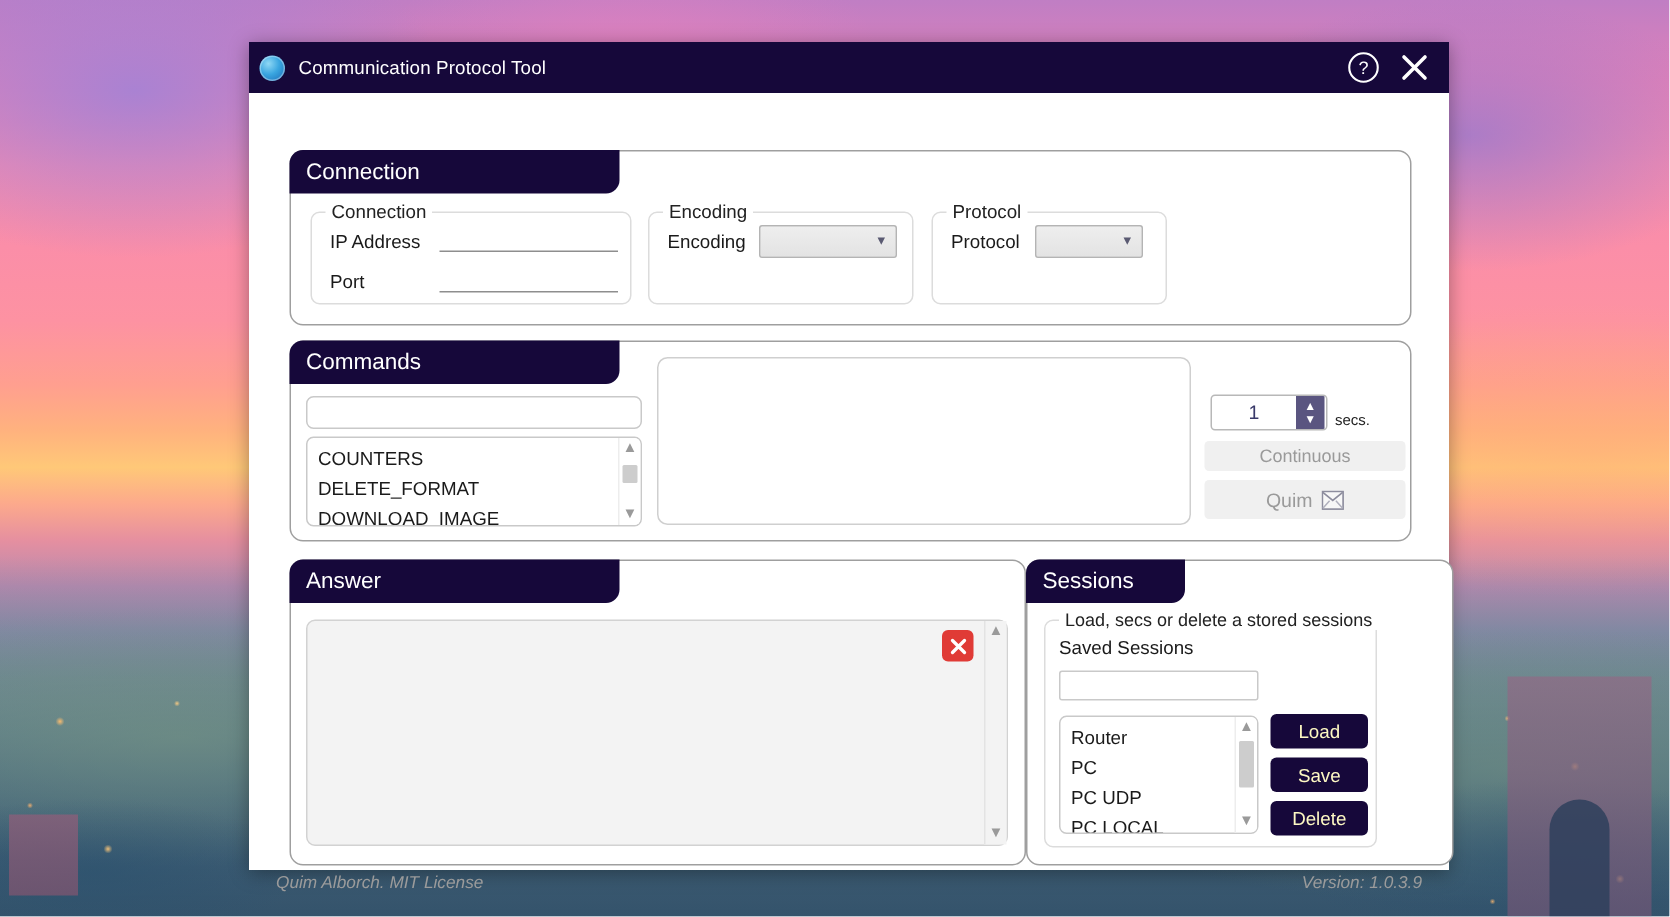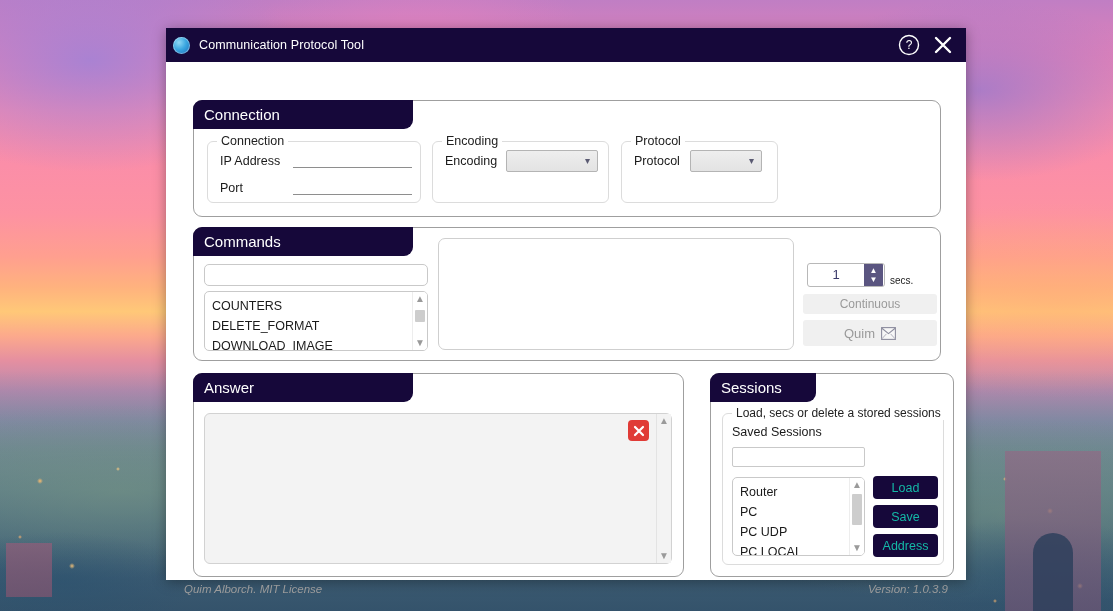--- a/index.html
+++ b/index.html
@@ -268,21 +268,21 @@
     display: flex;
     align-items: center;
     justify-content: center;
     gap: 6px;
     box-sizing: border-box;
   }
 
   .navybtn {
     position: absolute;
     background: #16083a;
-    color: #14b8a6;
+    color: #fef9c3;
     border: none;
     border-radius: 4px;
     font-family: "Liberation Sans", sans-serif;
     font-size: 12.5px;
     display: flex; align-items: center; justify-content: center;
     box-sizing: border-box;
     cursor: default;
   }
 
   .spin-wrap {
@@ -457,21 +457,21 @@
               </svg>
             </div>
           </div>
           <div class="scrollbar" style="background:#f3f3f3; border-left:1px solid #e3e3e3;">
             <span class="arrow">▲</span>
             <span class="arrow">▼</span>
           </div>
         </div>
       </div>
 
-      <div class="panel" style="left:544px; top:311px; width:242px; height:202px;">
+      <div class="panel" style="left:518px; top:311px; width:242px; height:202px;padding-left:41px;">
         <div class="panel-head" style="width:106px;">Sessions</div>
 
         <div class="grp" style="left:11px; top:39px; width:220px; height:150px;">
           <span class="grp-label" style="font-size:12px;">Load, secs or delete a stored sessions</span>
 
           <span class="fld-label" style="left:9px; top:11px;">Saved Sessions</span>
 
           <input class="boxinput" style="left: 9px; top: 33px; width: 133px; height: 20px; border-radius: 2px;" value="" placeholder="">
 
           <div class="listbox" style="left:9px; top:63px; width:133px; height:79px;">
@@ -488,21 +488,21 @@
             </div>
           </div>
 
           <div class="navybtn" style="left:150px; top:62px; width:65px; height:23px;">
             <span>Load</span>
           </div>
           <div class="navybtn" style="left:150px; top:91px; width:65px; height:23px;">
             <span>Save</span>
           </div>
           <div class="navybtn" style="left:150px; top:120px; width:65px; height:23px;">
-            <span>Address</span>
+            <span>Delete</span>
           </div>
         </div>
       </div>
 
       <span class="footer-note" style="left:18px; top:521px;">Quim Alborch. MIT License</span>
       <span class="footer-note" style="right:18px; top:521px;">Version: 1.0.3.9</span>
 
     </div>
   </div>
 </div>

